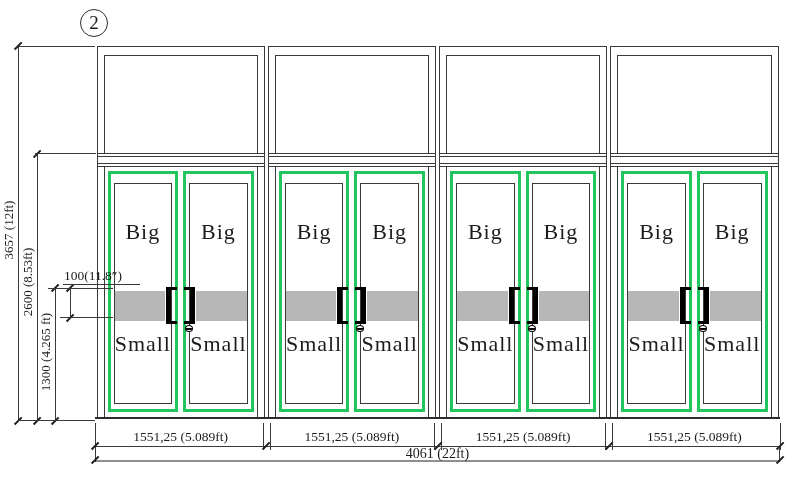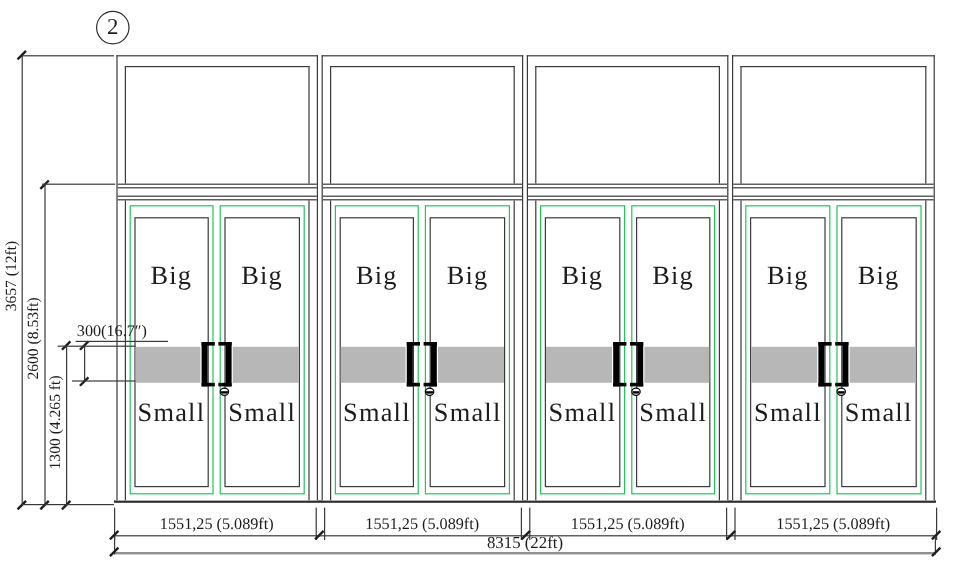--- a/index.html
+++ b/index.html
@@ -17,21 +17,21 @@
             display:flex; border-bottom:2px solid #2c2c2c; }
   .unit { flex:1 1 0; min-width:0; margin:0 1.5px; border:1.2px solid #3a3a3a;
           border-bottom:none; display:flex; flex-direction:column; background:#fff; }
   .transom { height:106px; position:relative; }
   .transom-glass { position:absolute; left:6px; right:6px; top:8px; bottom:0;
                    border:1px solid #3a3a3a; border-bottom:none; }
   .tbar { height:14px; border-top:1px solid #3a3a3a; border-bottom:1px solid #3a3a3a; padding:2px 0; }
   .tbar-inner { height:100%; border-top:1px solid #3a3a3a; border-bottom:1px solid #3a3a3a; }
   .doors { flex:1; margin:0 6px; border-left:1px solid #3a3a3a; border-right:1px solid #3a3a3a;
            display:flex; padding:4px 3px 5px; }
-  .leaf { flex:1 1 0; min-width:0; border:1px solid #22c55e; position:relative; }
+  .leaf { flex:1 1 0; min-width:0; border:3px solid #22c55e; position:relative; }
   .leaf + .leaf { margin-left:5px; }
   .glass { position:absolute; top:9px; bottom:5px; left:3px; right:3px; border:1px solid #3a3a3a; }
   .big, .small { position:absolute; left:0; right:0; display:flex; align-items:center;
                  justify-content:center; font-size:22px; letter-spacing:1px; }
   .big   { top:0; height:107px; padding-bottom:12px; }
   .small { top:137px; bottom:13px; padding-bottom:24px; }
   .band  { position:absolute; top:107px; height:30px; background:#b7b7b7; }
   .band-l { left:0; right:6px; }
   .band-r { left:6px; right:0; }
   .handle { position:absolute; width:11px; height:37px; top:103px;
@@ -201,21 +201,21 @@
     <div class="hline" style="left:18px; top:46px;  width:77px;"></div>
     <div class="hline" style="left:35px; top:153px; width:61px;"></div>
     <div class="hline" style="left:48px; top:288px; width:65px;"></div>
     <div class="hline" style="left:60px; top:317px; width:53px;"></div>
     <div class="hline" style="left:18px; top:420px; width:77px;"></div>
     <div class="hline" style="left:63px; top:284px; width:77px;"></div>
 
     <div class="vlab" style="left:-36px; top:222px; width:90px;">3657 (12ft)</div>
     <div class="vlab" style="left:-23px; top:274px; width:102px;">2600 (8.53ft)</div>
     <div class="vlab" style="left:-7px;  top:344px; width:106px;">1300 (4.265 ft)</div>
-    <div id="lab-band">300(16.7″)</div>
+    <div id="lab-band">100(11.8″)</div>
   </div>
 
   <div id="dimrow1">
     <div class="dline"></div>
   <div class="dim-cell" style="left: 0px; width: 171.25px;"><span>1551,25 (5.089ft)</span></div>
       <div class="dim-cell" style="left: 171.25px; width: 171.25px;"><span>1551,25 (5.089ft)</span></div>
       <div class="dim-cell" style="left: 342.5px; width: 171.25px;"><span>1551,25 (5.089ft)</span></div>
       <div class="dim-cell" style="left: 513.75px; width: 171.25px;"><span>1551,25 (5.089ft)</span></div>
       <div class="bext" style="left: 0px;"></div>
       <span class="tk" style="left: -5px; top: 22px;"></span>
@@ -231,16 +231,16 @@
       <div class="bext" style="left: 685px;"></div>
       <span class="tk" style="left: 680px; top: 22px;"></span>
     </div>
 
   <div id="dimrow2">
     <div class="dline"></div>
     <div class="endv" style="left:0;"></div>
     <div class="endv" style="right:0;"></div>
     <span class="tk" style="left:-5px; top:11px;"></span>
     <span class="tk" style="right:-5px; top:11px;"></span>
-    <div id="total-width-label">8315 (22ft)</div>
+    <div id="total-width-label">4061 (22ft)</div>
   </div>
 
 </div>
 
 </body></html>

